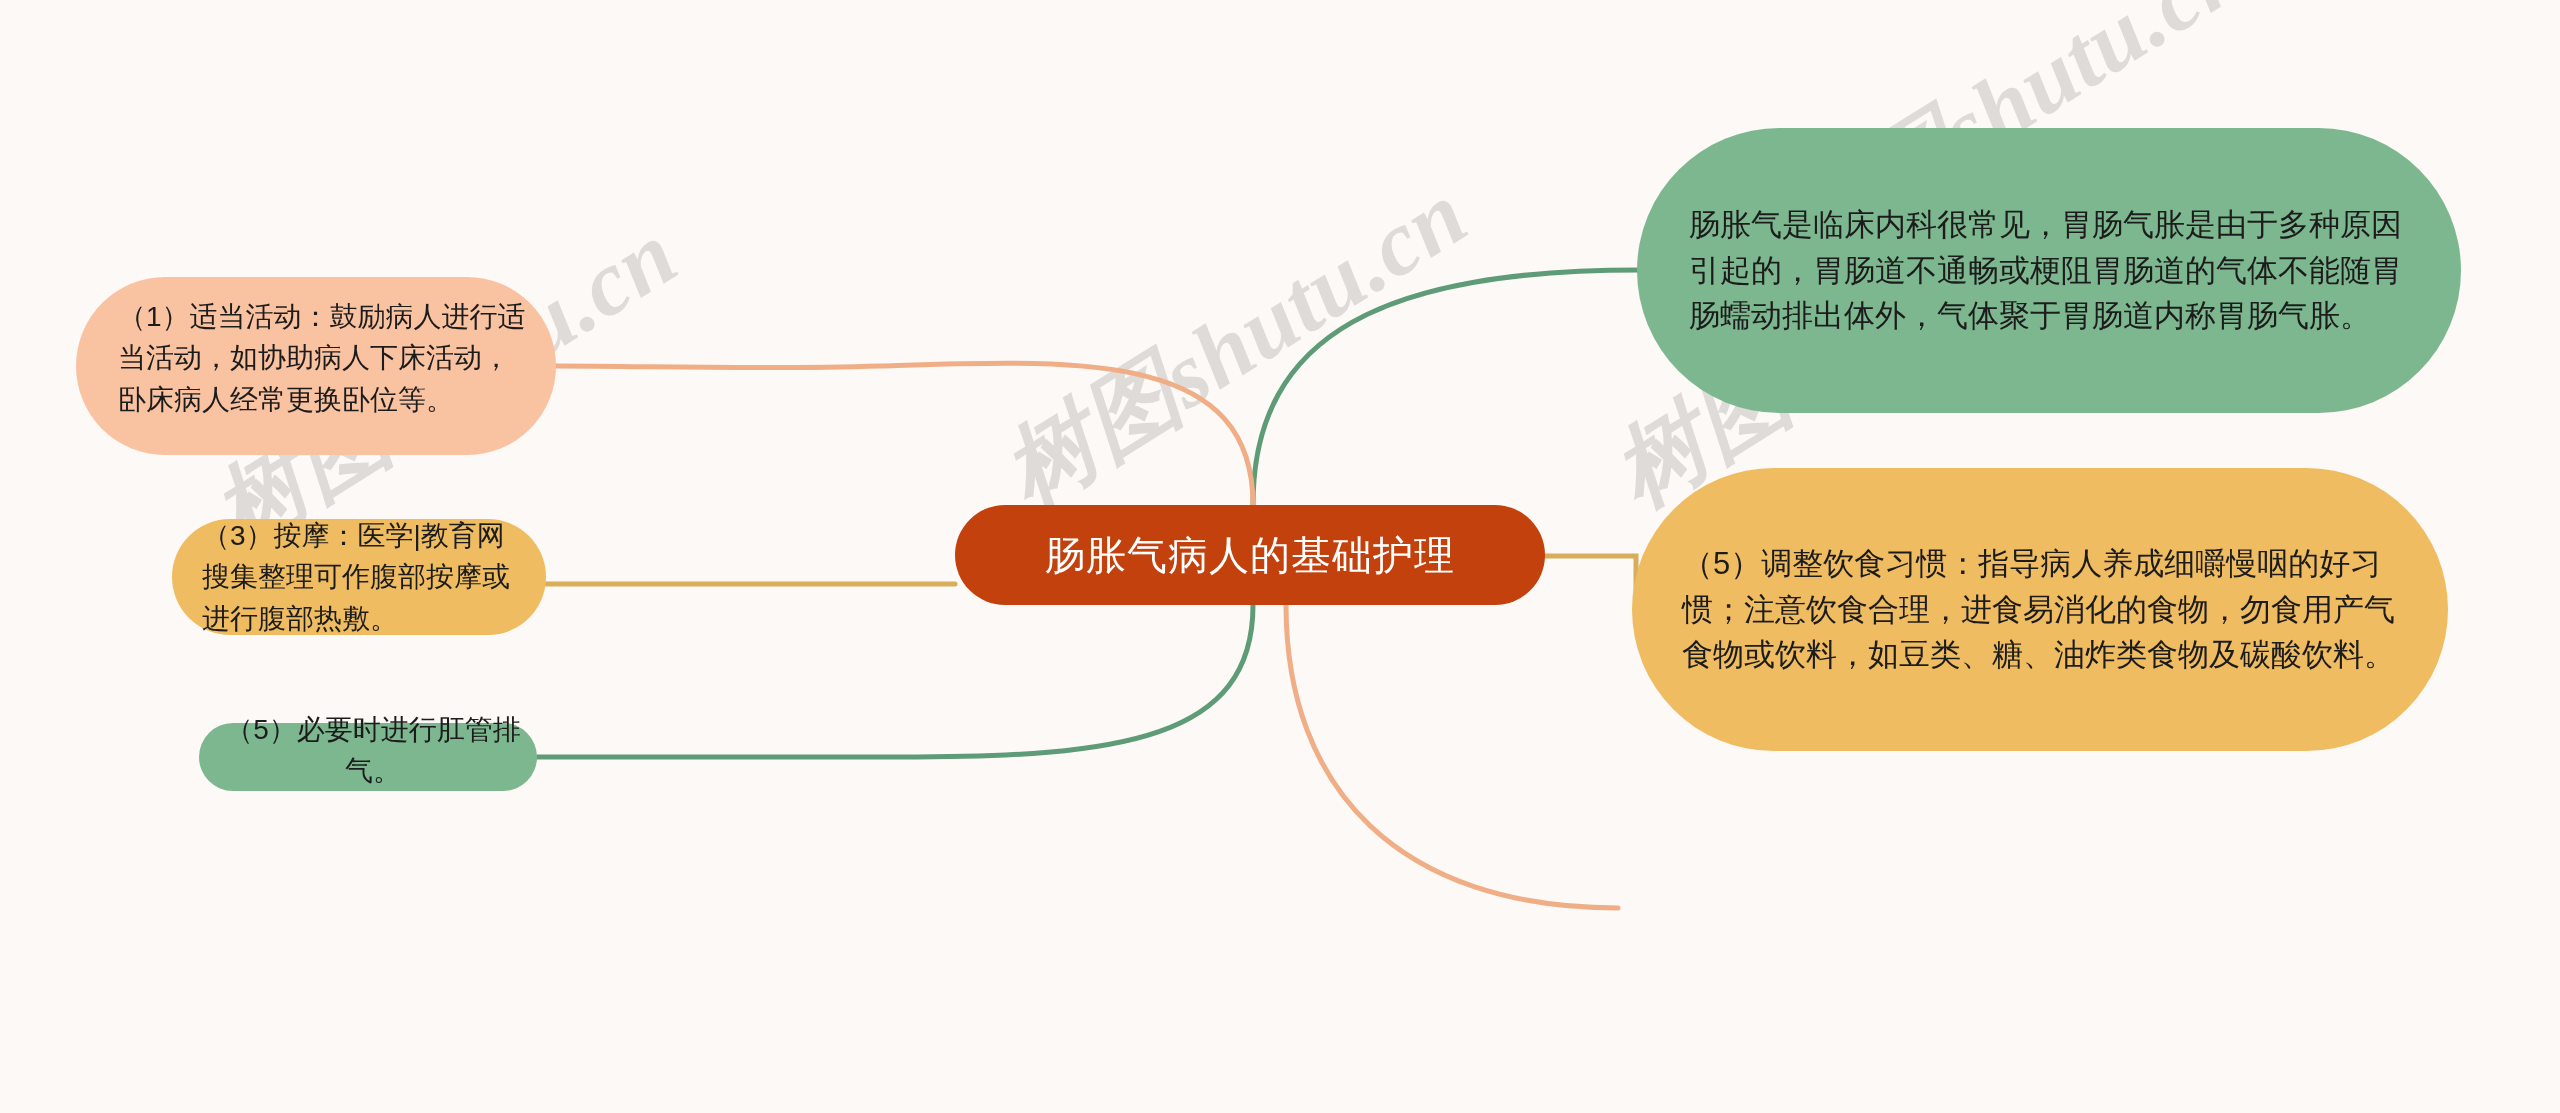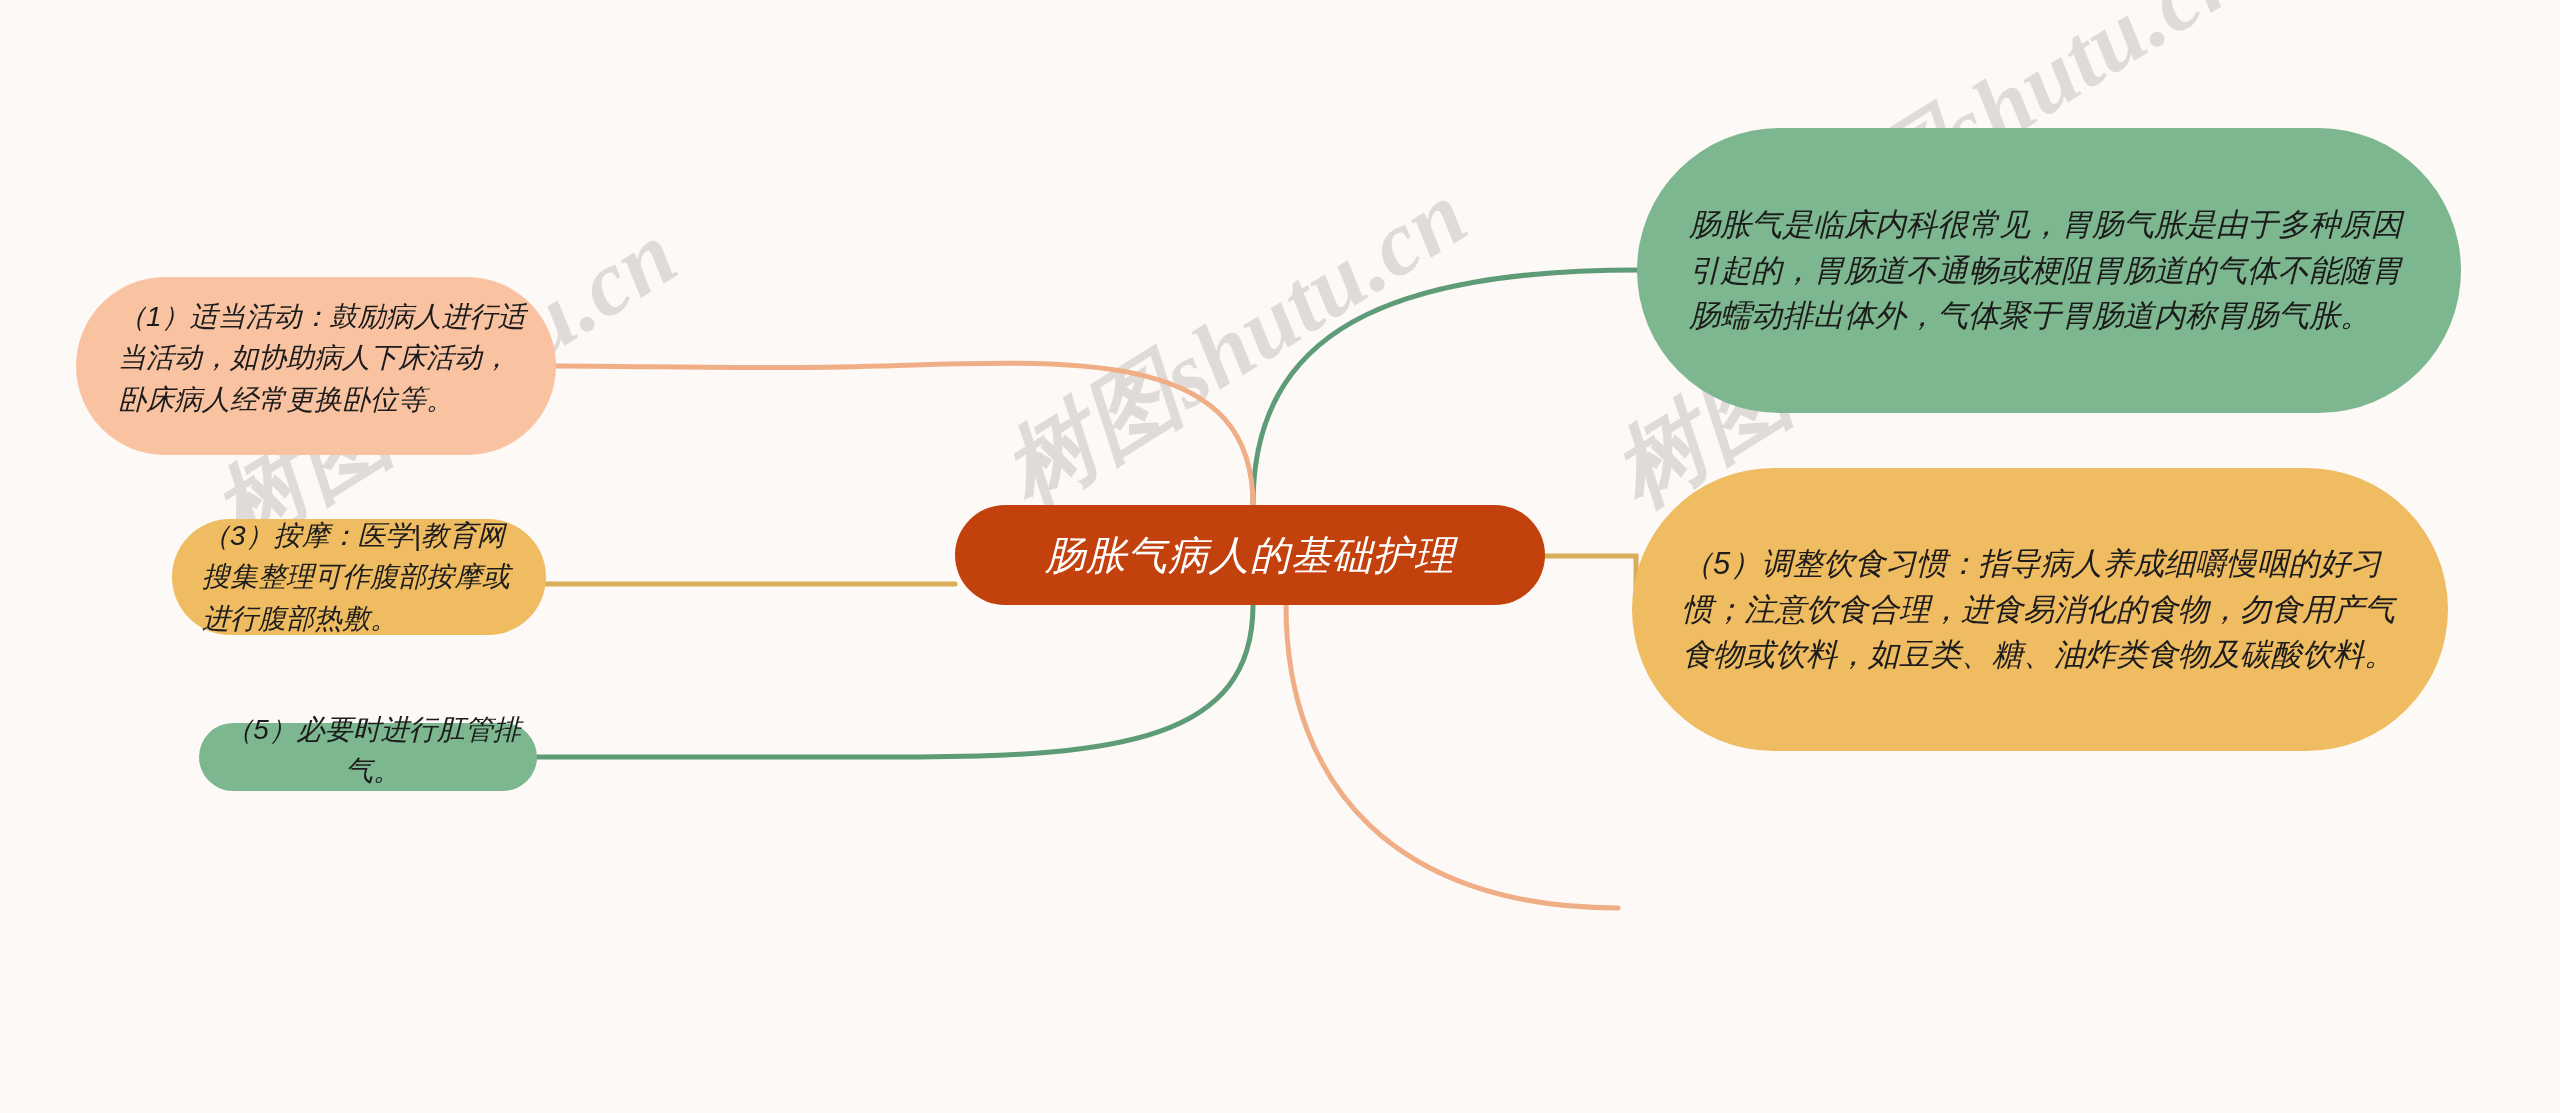--- a/index.html
+++ b/index.html
@@ -57,21 +57,20 @@
     box-sizing: border-box;
     display: flex;
     align-items: center;
     justify-content: flex-start;
     z-index: 20;
   }
   .node-text {
     width: 100%;
     line-height: 1.47;
     white-space: pre-line;
-    font-style: italic;
   }
 
   .central-node {
     background: #c2410c;
     border-radius: 60px;
     justify-content: center;
   }
   .central-node .node-text {
     color: #FFFFFF;
     font-size: 40px;

